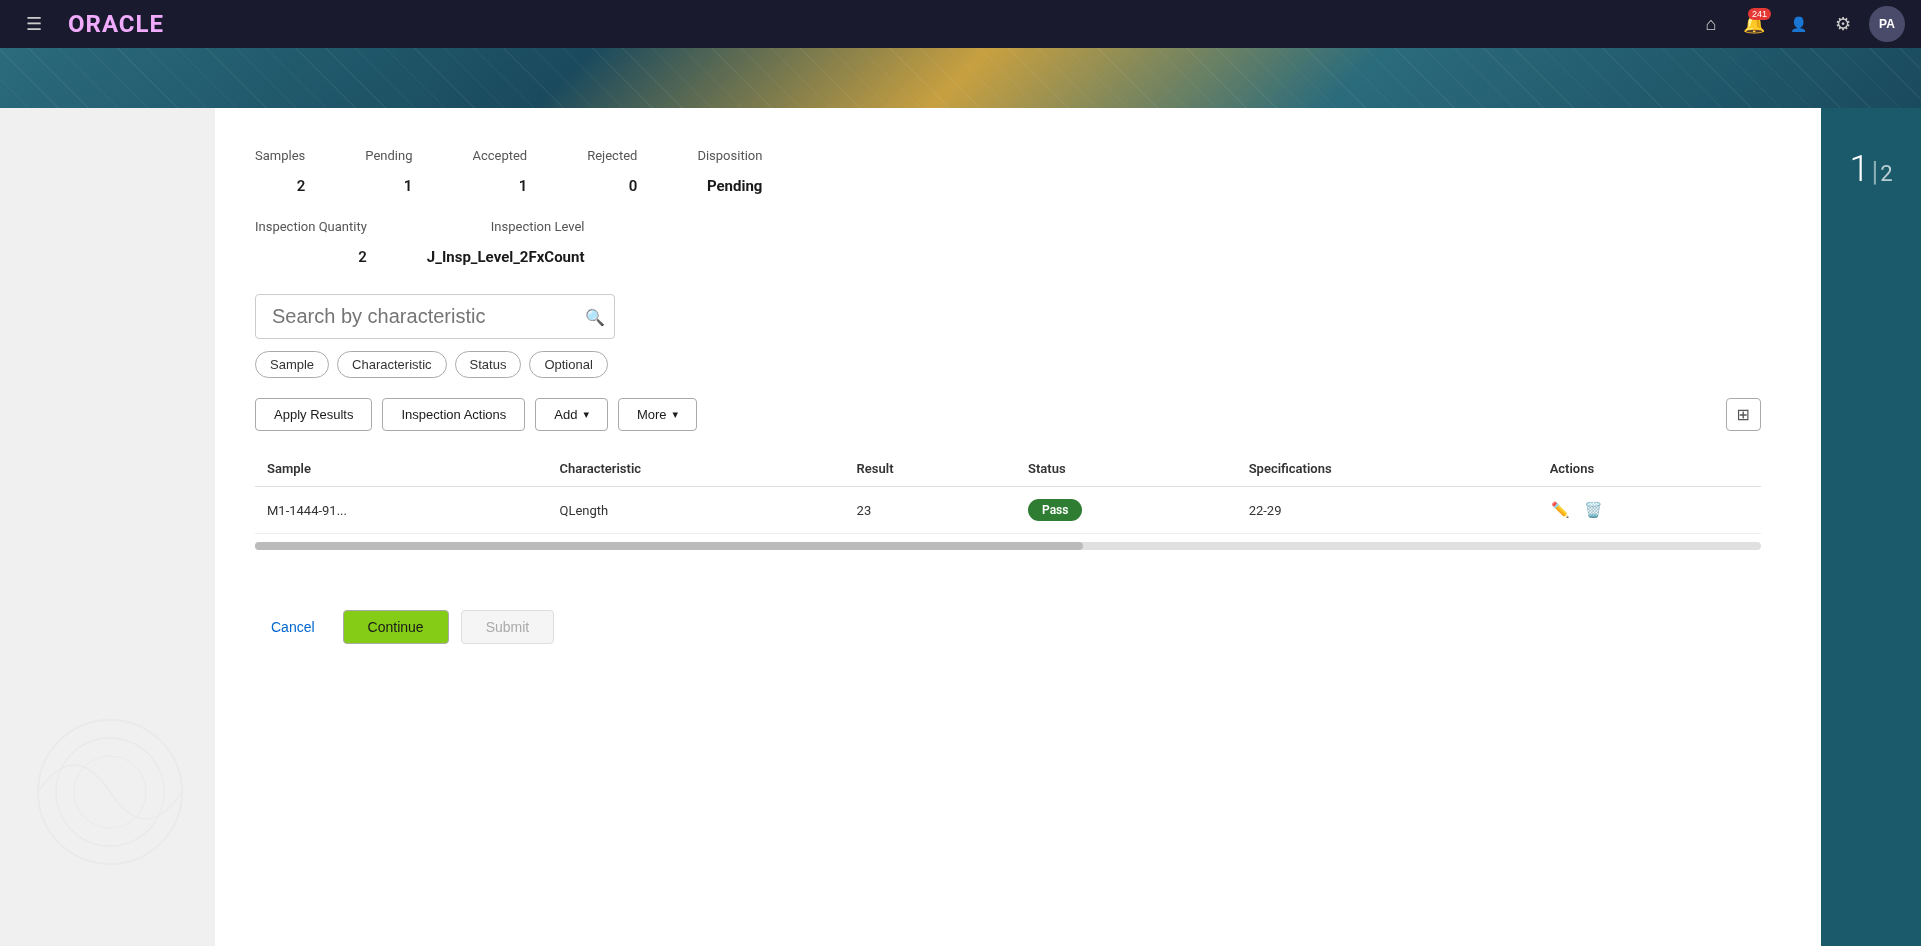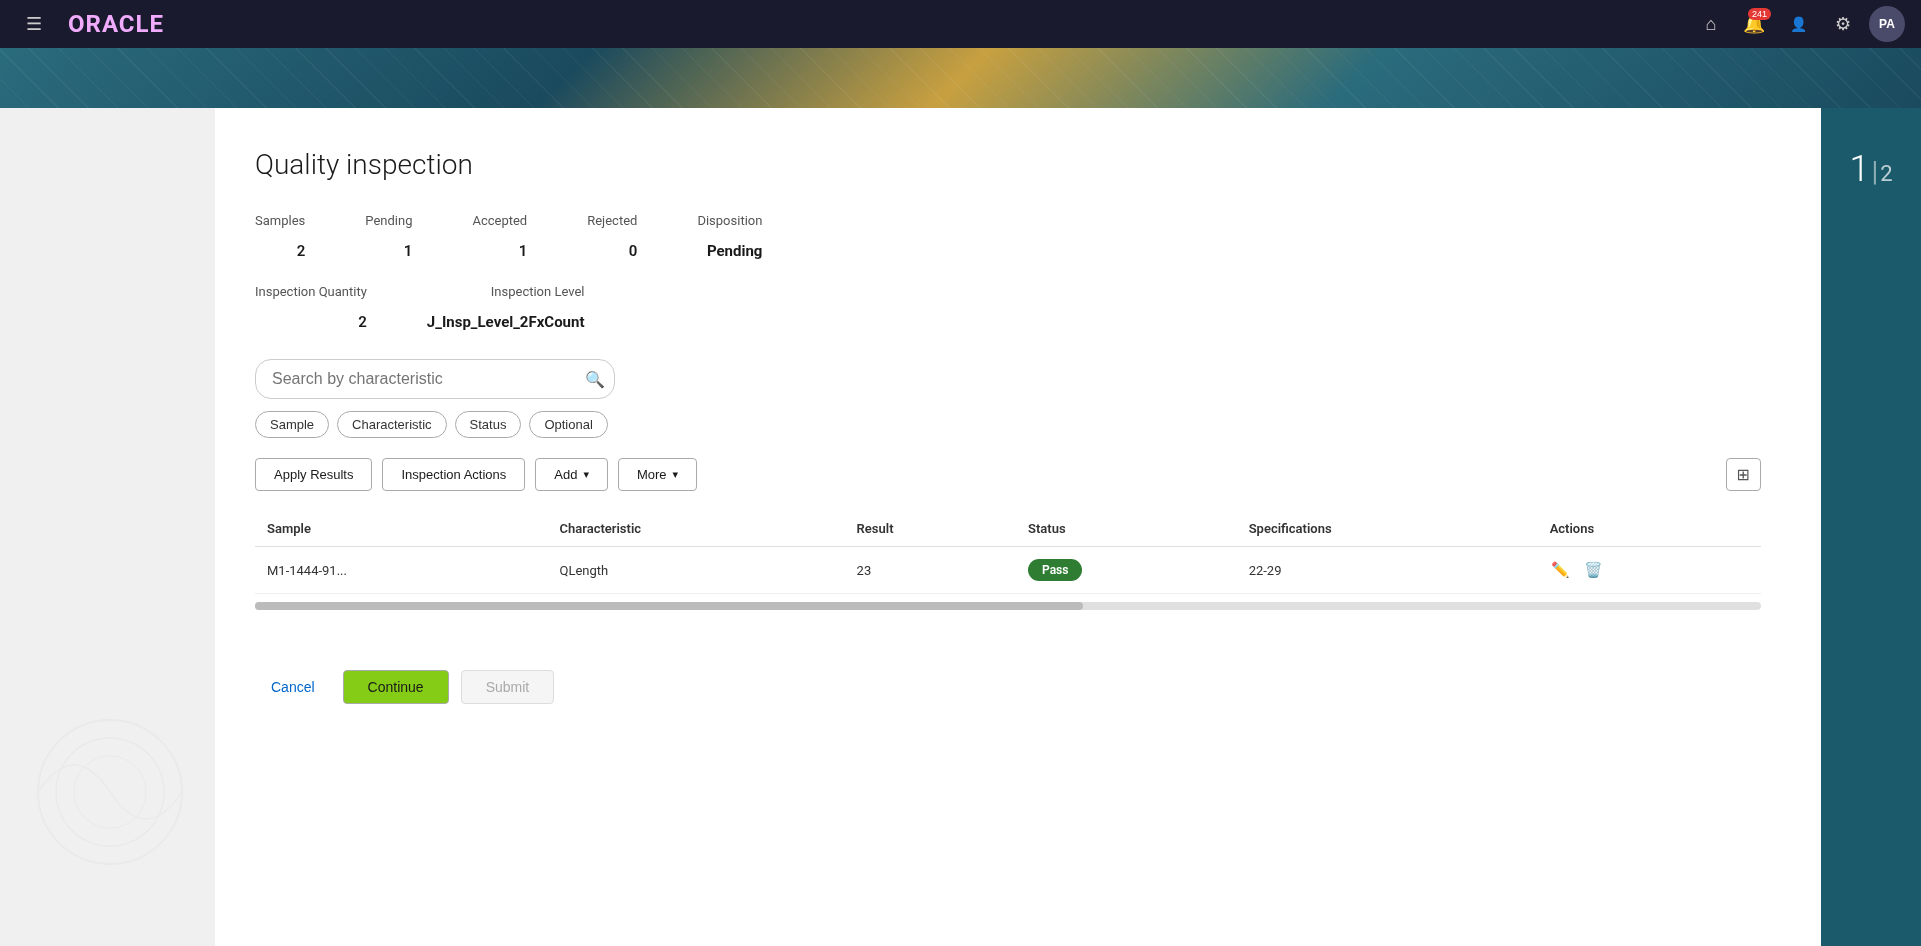--- a/index.html
+++ b/index.html
@@ -140,22 +140,22 @@
     
     .search-container {
       position: relative;
       width: 360px;
       margin-bottom: 12px;
     }
     .search-input {
       width: 100%;
       padding: 10px 32px 10px 16px;
       border: 1px solid #ccc;
-      border-radius: 16px;
-      font-size: 16px;
+      border-radius: 4px;
+      font-size: 20px;
       color: #333;
       outline: none;
     }
     .search-icon-btn {
       position: absolute;
       right: 10px;
       top: 50%;
       transform: translateY(-50%);
       background: none;
       border: none;
@@ -369,21 +369,20 @@
       <svg viewBox="0 0 200 200" fill="none">
         <circle cx="100" cy="100" r="80" stroke="#999" stroke-width="2" fill="none"></circle>
         <circle cx="100" cy="100" r="60" stroke="#999" stroke-width="1.5" fill="none"></circle>
         <circle cx="100" cy="100" r="40" stroke="#999" stroke-width="1" fill="none"></circle>
         <path d="M20 100 Q60 40 100 100 Q140 160 180 100" stroke="#999" stroke-width="1.5" fill="none"></path>
       </svg>
     </div>
   </div>
 
   <div class="content-area">
-    <h1 class="page-title">Quality inspection</h1>
 
     <div class="stats-grid">
       <div class="stat-item">
         <span class="stat-label">Samples</span>
         <span class="stat-value">2</span>
       </div>
       <div class="stat-item">
         <span class="stat-label">Pending</span>
         <span class="stat-value">1</span>
       </div>

